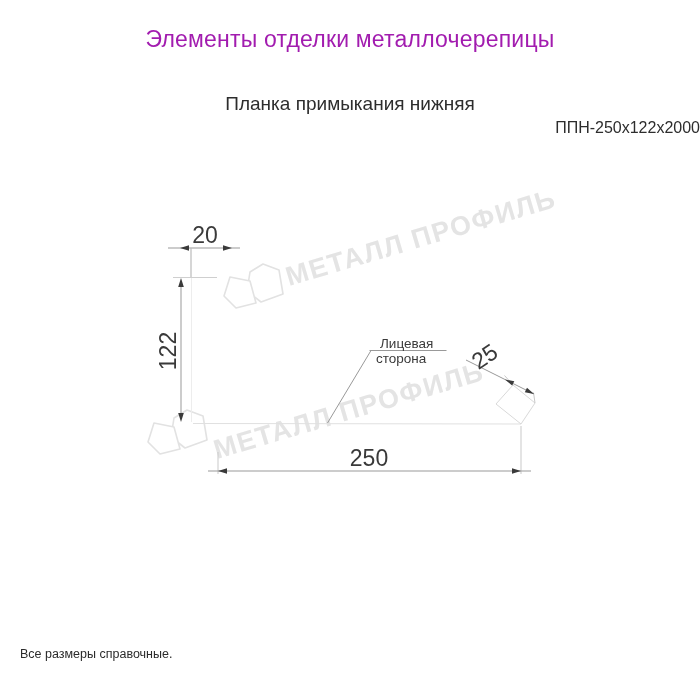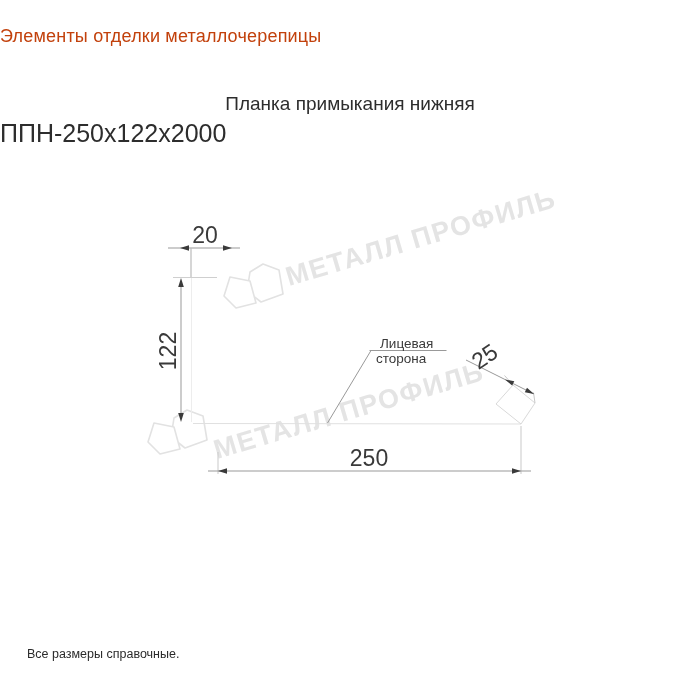--- a/index.html
+++ b/index.html
@@ -1,34 +1,34 @@
 <!DOCTYPE html>
 <html><head>
 <meta charset="utf-8">
 <style>
   html,body{margin:0;padding:0;background:#fff;}
   .page{
     position:relative;width:700px;height:700px;background:#ffffff;overflow:hidden;
     font-family:"Liberation Sans", sans-serif;
   }
   .title{
-    position:absolute;top:26px;left:0;width:700px;text-align:left;
-    font-size:18px;font-weight:400;color:#c2410c;letter-spacing:0.2px;
+    position:absolute;top:26px;left:0;width:700px;text-align:center;
+    font-size:23px;font-weight:400;color:#a21caf;letter-spacing:0.2px;
   }
   .subtitle{
     position:absolute;top:93px;left:0;width:700px;text-align:center;
     font-size:19px;font-weight:400;color:#2d2d2d;
   }
   .model{
-    position:absolute;top:119px;left:0;width:700px;text-align:left;
-    font-size:25px;font-weight:400;color:#2d2d2d;
+    position:absolute;top:119px;left:0;width:700px;text-align:right;
+    font-size:16px;font-weight:400;color:#2d2d2d;
   }
   .drawing{position:absolute;top:0;left:0;}
   .footer{
-    position:absolute;left:27px;top:646px;
+    position:absolute;left:20px;top:646px;
     font-size:12.5px;line-height:17px;color:#2b2b2b;
   }
   .wm{
     font-family:"Liberation Sans", sans-serif;
     font-size:27px;font-weight:bold;letter-spacing:1.5px;fill:#e4e4e4;
   }
   .dimnum{
     font-family:"Liberation Sans", sans-serif;
     font-size:23px;fill:#3a3a3a;
   }

